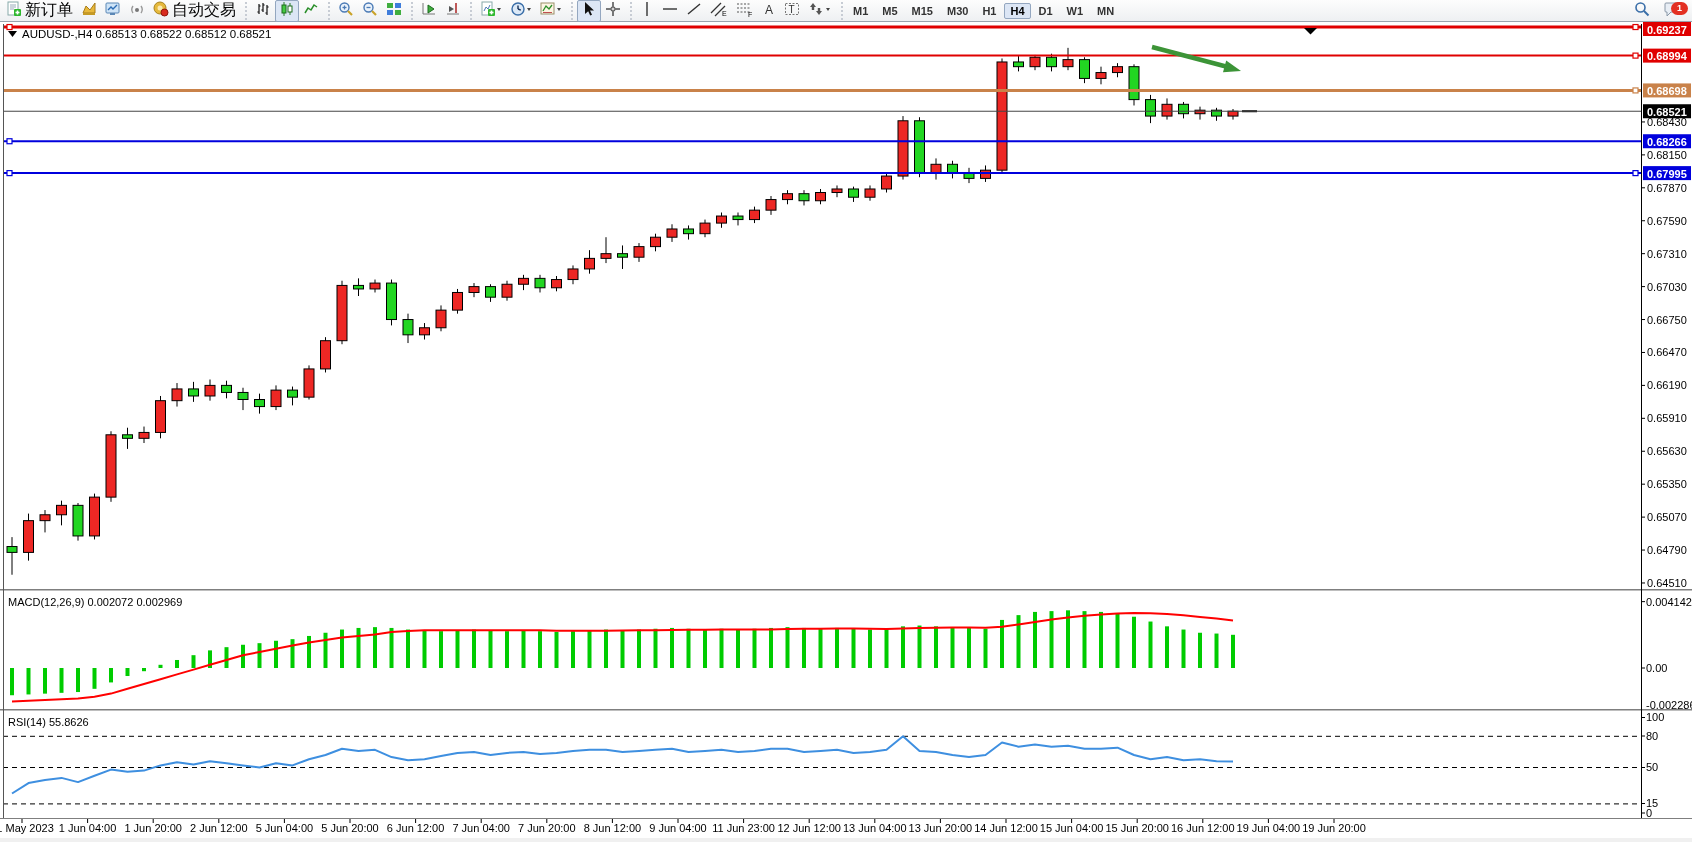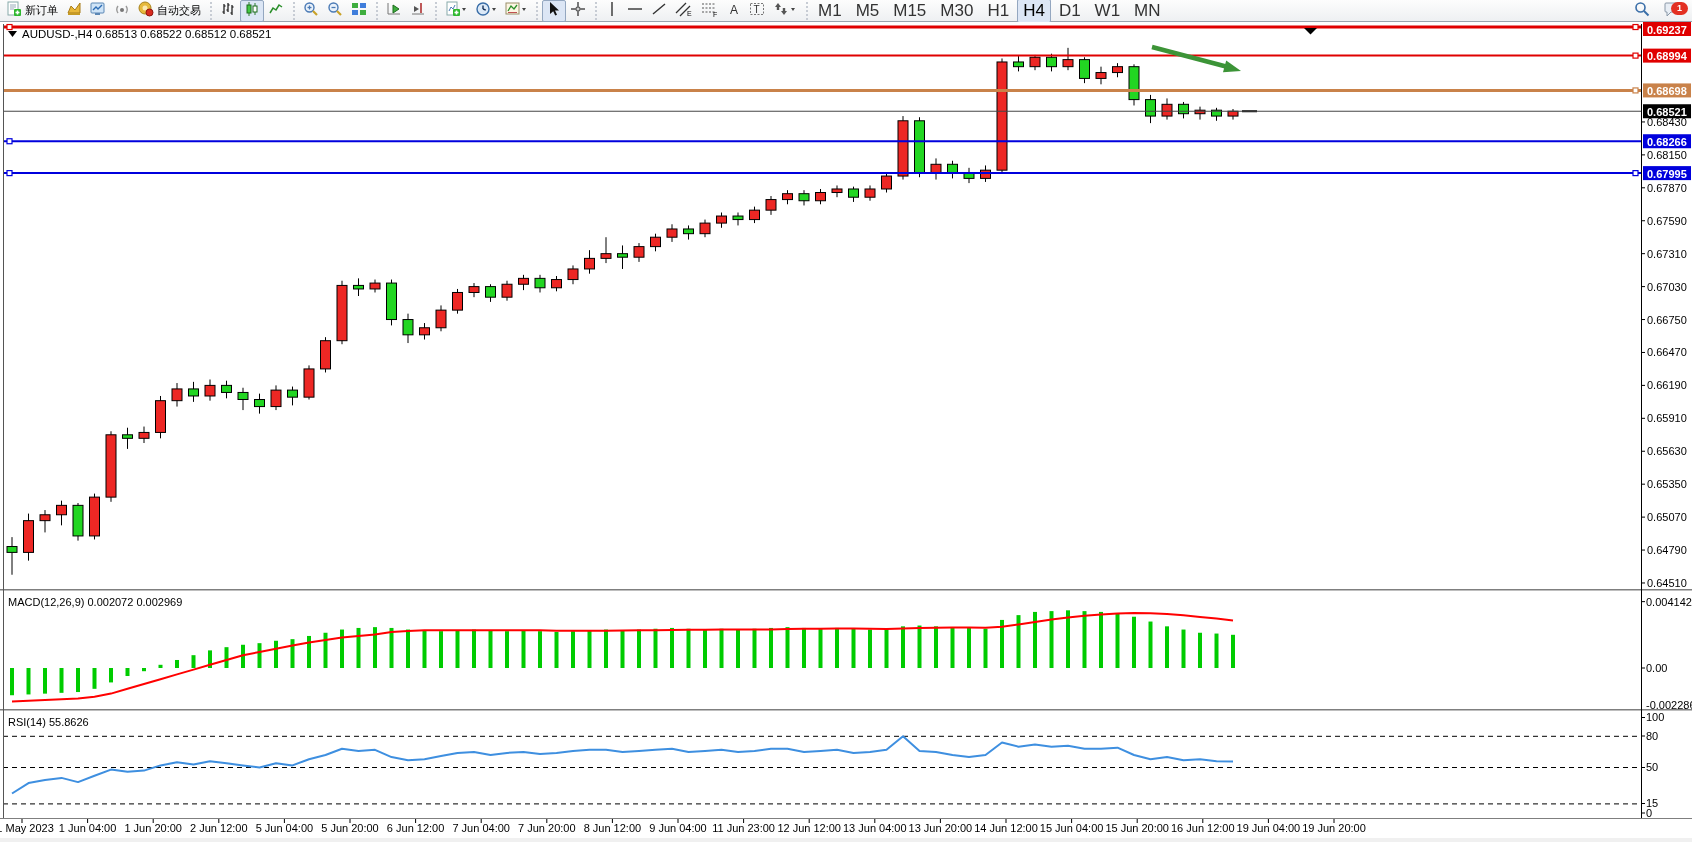--- a/index.html
+++ b/index.html
@@ -1,24 +1,24 @@
 <!DOCTYPE html>
 <html><head>
 <meta charset="utf-8">
 <style>
   html,body{margin:0;padding:0;width:1692px;height:842px;overflow:hidden;background:#fff;
     font-family:"Liberation Sans",sans-serif;-webkit-user-select:none;user-select:none;}
   .toolbar{position:absolute;left:0;top:0;width:1692px;height:22px;background:linear-gradient(#fdfdfd,#eef0f2);
     border-bottom:1px solid #9aa3ad;display:flex;align-items:center;box-sizing:border-box;padding-left:2px;}
   .tb-btn{height:20px;display:flex;align-items:center;gap:3px;padding:0 3px;border:1px solid transparent;border-radius:2px;cursor:default;}
   .tb-btn.pressed{border:1px solid #94a7c0;background:#dce6f5;}
-  .tb-label{font-size:11px;color:#000;white-space:nowrap;}
+  .tb-label{font-size:16px;color:#000;white-space:nowrap;}
   .sep{width:7px;height:18px;margin:0 2px;background:
     repeating-linear-gradient(180deg,#c7ccd4 0 2px,transparent 2px 4px);background-size:2px 100%;background-repeat:no-repeat;background-position:3px 0;}
-  .tf-btn{font-size:17px;font-weight:normal;color:#333;padding:1px 5px;border:1px solid transparent;border-radius:2px;}
+  .tf-btn{font-size:11px;font-weight:bold;color:#333;padding:1px 5px;border:1px solid transparent;border-radius:2px;}
   .tf-btn.active{border:1px solid #94a7c0;background:#dce6f5;color:#000;}
   .right-icons{margin-left:auto;display:flex;align-items:center;gap:6px;padding-right:6px;}
   .badge{position:absolute;top:1px;left:10px;min-width:13px;height:13px;border-radius:7px;background:#e33022;color:#fff;
     font-size:9px;font-weight:bold;text-align:center;line-height:13px;padding:0 2px;}
   #chart-svg{position:absolute;left:0;top:22px;}
   svg text{font-family:"Liberation Sans",sans-serif;}
 </style>
 </head>
 <body>
 

